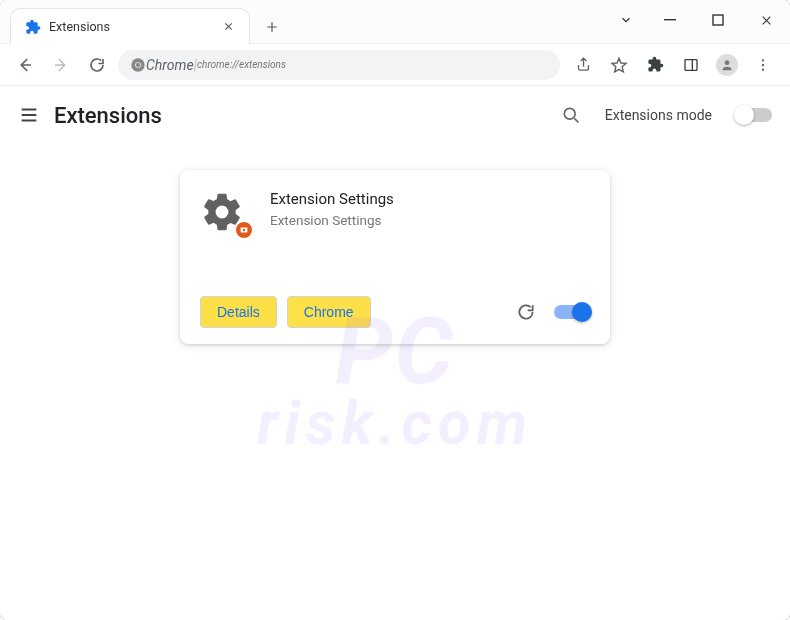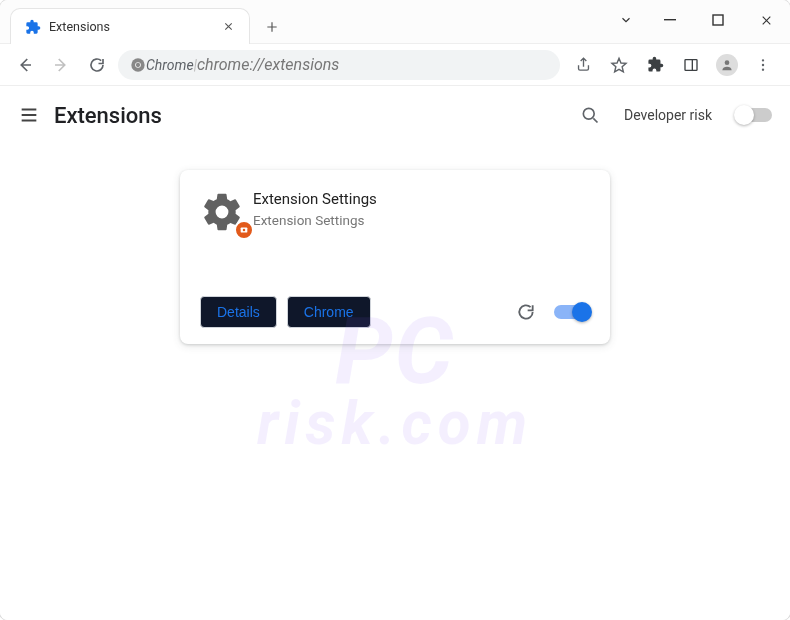--- a/index.html
+++ b/index.html
@@ -68,21 +68,21 @@
     background: #f1f3f4;
     display:flex;
     align-items:center;
     padding: 0 12px;
     color:#5f6368;
     font-size: 14px;
     font-style: italic;
   }
   .omni-chrome-label { color:#5f6368; font-size:14px; }
   .omni-divider { color:#bbb; }
-  .omni-url { color:#777; font-size:16px; }
+  .omni-url { color:#777; font-size:10px; }
   .action-icons { display:flex; gap:2px; align-items:center; }
   .action-icons .tbtn { width: 34px; }
   .page {
     position: relative;
     height: calc(100% - 86px);
     background: #fff;
   }
   .ext-header {
     height: 58px;
     display:flex;
@@ -115,41 +115,41 @@
     display:flex;
     justify-content:center;
   }
   .ext-card {
     width: 430px;
     background:#fff;
     border-radius: 8px;
     box-shadow: 0 1px 3px rgba(60,64,67,0.2), 0 2px 8px rgba(60,64,67,0.12);
     padding: 20px 20px 16px 20px;
   }
-  .ext-top { display:flex; gap: 3px; min-height: 92px;}
+  .ext-top { display:flex; gap: 20px; min-height: 92px;}
   .ext-icon-wrap { width:50px; position: relative; }
   .gear-icon { color:#616161; }
   .ext-badge {
     position:absolute; bottom: 42px; right:-4px;
     width: 20px; height:20px; border-radius:50%;
     background:#e25a1b; border:2px solid #fff;
     display:flex; align-items:center; justify-content:center;
   }
   .ext-name { font-size:15px; color:#222; margin-bottom:4px; }
   .ext-desc { font-size:13.5px; color:#777; }
   .ext-bottom {
     display:flex; align-items:center; gap:10px; margin-top:14px;
   }
   .card-btn {
     border:1px solid #d0d4da;
     border-radius:4px;
     padding: 7px 16px;
     font-size:14px;
     color:#1a73e8;
-    background:#0f172a;
+    background:#fde047;
     cursor:pointer;
     font-weight:500;
   }
   .card-spacer { flex:1; }
   .reload-btn { cursor:pointer; color:#5f6368; margin-right:8px;}
   .watermark {
     position:absolute;
     left:50%; top:55%;
     transform: translate(-50%,-50%);
     font-size: 92px;
@@ -300,21 +300,21 @@
             <path d="M4 6h16M4 12h16M4 18h16"></path>
           </svg>
       </span>
       <div class="page-title">Extensions</div>
       <span class="search-btn">
         <svg width="20" height="20" viewBox="0 0 24 24" fill="none" stroke="#5f6368" stroke-width="2">
             <circle cx="10.5" cy="10.5" r="6.5"></circle>
             <path d="M16 16l5 5"></path>
           </svg>
       </span>
-      <span class="devmode-label">Developer risk</span>
+      <span class="devmode-label">Extensions mode</span>
       <div class="toggle">
         <div class="knob"></div>
       </div>
     </div>
 
     <div class="content-area">
       <div class="ext-card">
         <div class="ext-top">
           <div class="ext-icon-wrap">
             <span class="gear-icon">

